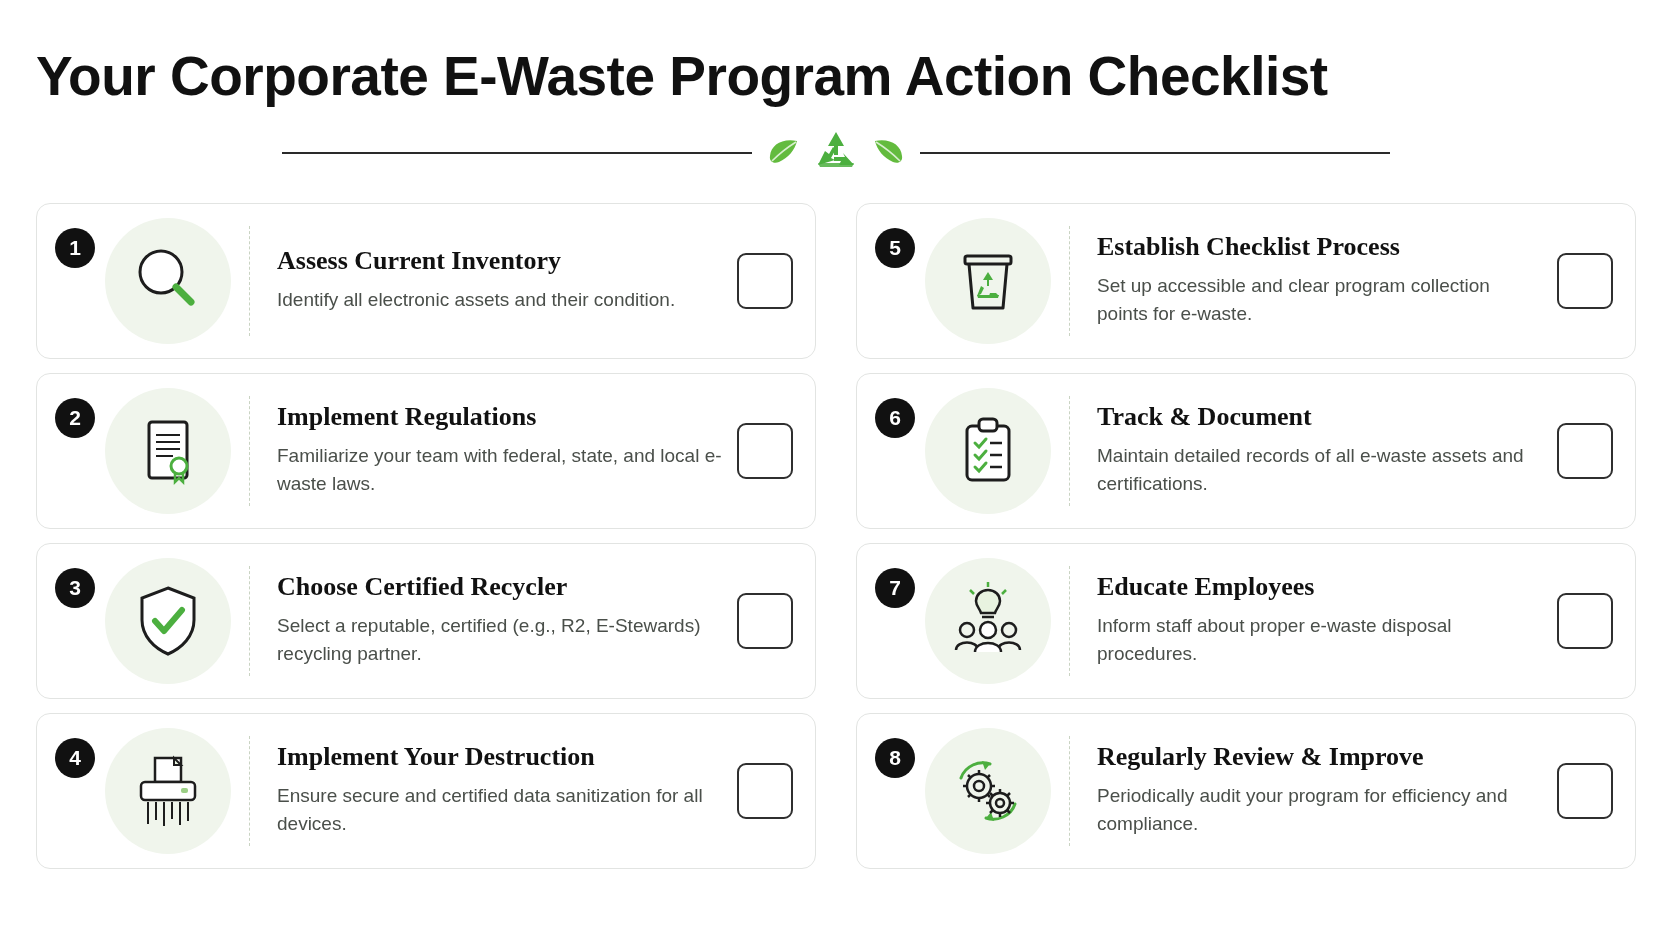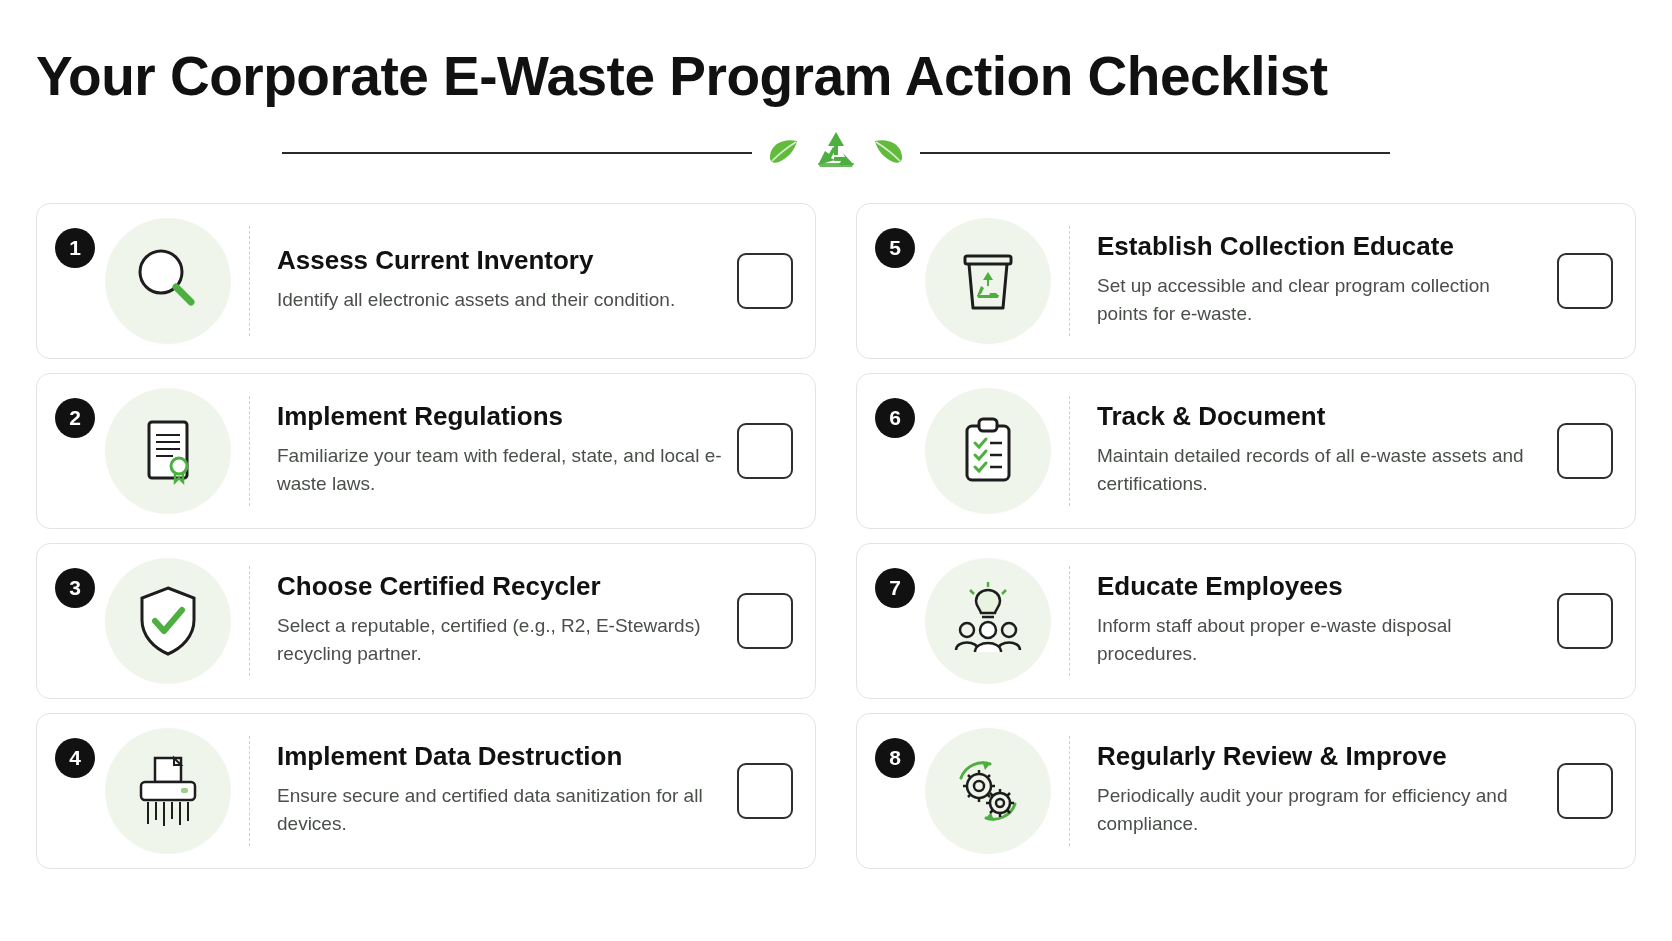--- a/index.html
+++ b/index.html
@@ -106,20 +106,21 @@
     padding-left: 26px;
     padding-right: 12px;
     min-width: 0;
   }
   .step-title {
     font-size: 26px;
     font-weight: 700;
     color: #111111;
     line-height: 1.15;
     margin-bottom: 10px;
+    font-family: Liberation Serif, serif;
   }
   .step-desc {
     font-size: 19px;
     color: #4a4f4a;
     line-height: 1.52;
   }
   .checkbox {
     width: 52px;
     height: 52px;
     border: 2px solid #2f2f2f;
@@ -188,21 +189,21 @@
           <rect x="20" y="18" width="46" height="8" rx="2" fill="none" stroke="#1d1d1d" stroke-width="3"></rect>
           <path d="M24 26 L28 70 L58 70 L62 26" fill="none" stroke="#1d1d1d" stroke-width="3" stroke-linejoin="round"></path>
           <path d="M43 34 L48 42 L44 42 L44 48 L42 48 L42 42 L38 42 Z" fill="#4caf3f"></path>
           <path d="M32 58 L36 48 L39 50 L36 56 Z" fill="#4caf3f"></path>
           <path d="M54 58 L44 58 L45 55 L51 55 Z" fill="#4caf3f"></path>
           <path d="M33 60 L53 60 L54 57 L32 57 Z" fill="#4caf3f"></path>
         </svg>
       </div>
       <div class="vsep"></div>
       <div class="texts">
-        <div class="step-title">Establish Collection Educate</div>
+        <div class="step-title">Establish Checklist Process</div>
         <div class="step-desc">Set up accessible and clear program collection points for e-waste.</div>
       </div>
       <div class="checkbox"></div>
     </div>
 
     <div class="card">
       <div class="num">2</div>
       <div class="icon-wrap">
         <svg width="86" height="86" viewBox="0 0 86 86">
           <rect x="24" y="14" width="38" height="56" rx="3" fill="#ffffff" stroke="#1d1d1d" stroke-width="3"></rect>
@@ -296,21 +297,21 @@
           <line x1="23" y1="54" x2="23" y2="76" stroke="#1d1d1d" stroke-width="2"></line>
           <line x1="31" y1="54" x2="31" y2="72" stroke="#1d1d1d" stroke-width="2"></line>
           <line x1="39" y1="54" x2="39" y2="78" stroke="#1d1d1d" stroke-width="2"></line>
           <line x1="47" y1="54" x2="47" y2="71" stroke="#1d1d1d" stroke-width="2"></line>
           <line x1="55" y1="54" x2="55" y2="77" stroke="#1d1d1d" stroke-width="2"></line>
           <line x1="63" y1="54" x2="63" y2="73" stroke="#1d1d1d" stroke-width="2"></line>
         </svg>
       </div>
       <div class="vsep"></div>
       <div class="texts">
-        <div class="step-title">Implement Data Destruction</div>
+        <div class="step-title">Implement Your Destruction</div>
         <div class="step-desc">Ensure secure and certified data sanitization for all devices.</div>
       </div>
       <div class="checkbox"></div>
     </div>
 
     <div class="card">
       <div class="num">8</div>
       <div class="icon-wrap">
         <svg width="86" height="86" viewBox="0 0 86 86">
           <path d="M16 30 C20 18 34 12 45 16" fill="none" stroke="#4caf3f" stroke-width="3" stroke-linecap="round"></path>

